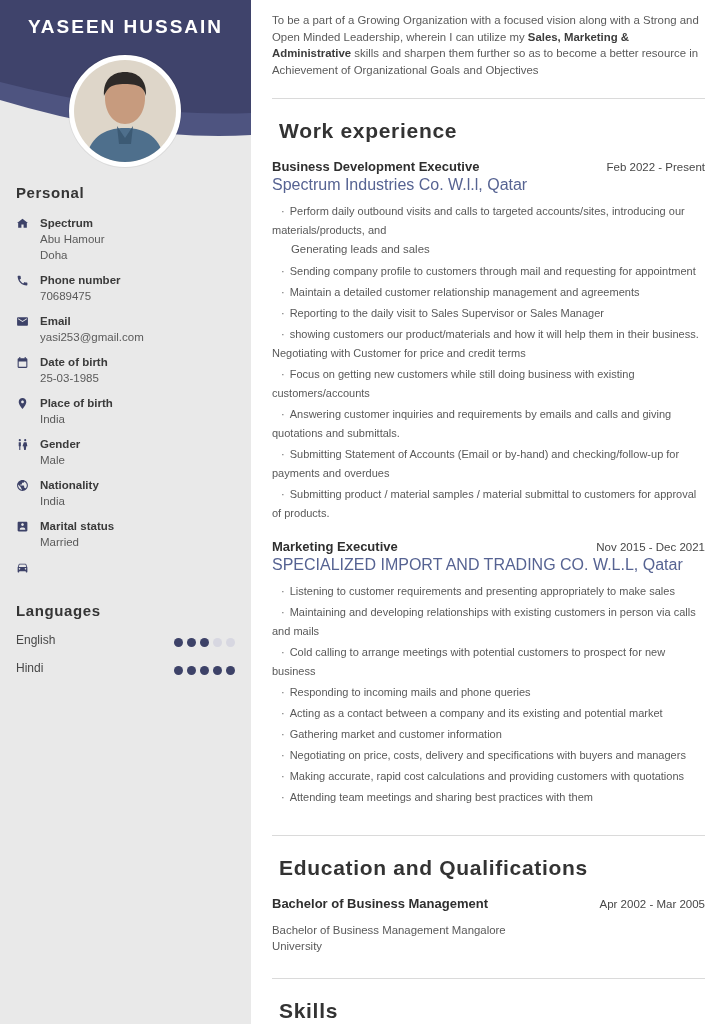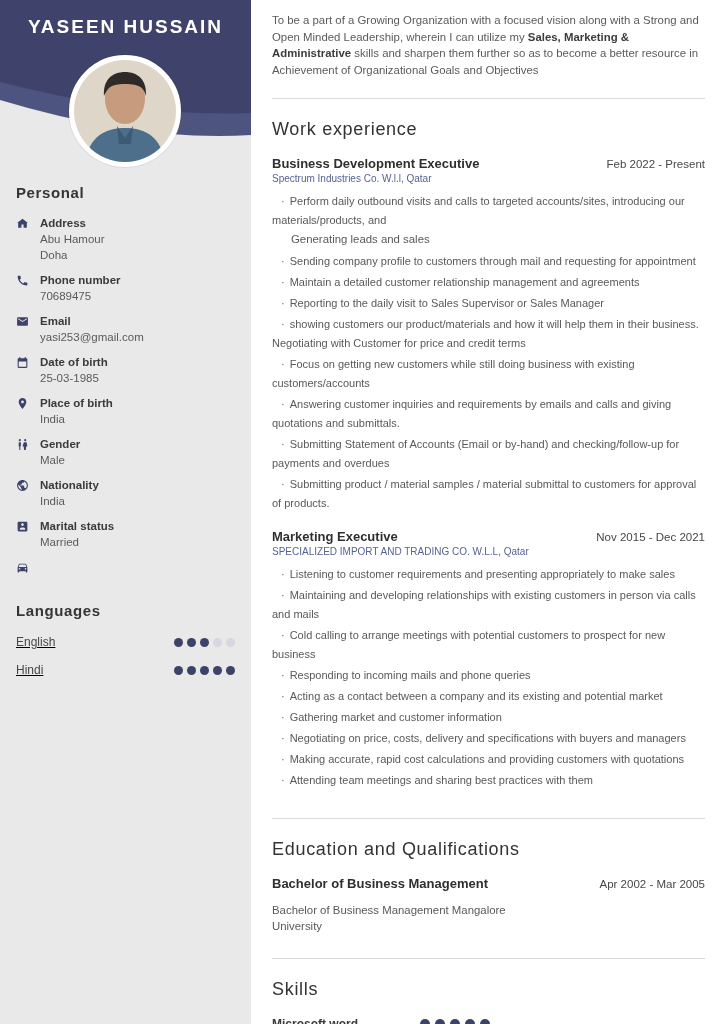--- a/index.html
+++ b/index.html
@@ -18,42 +18,42 @@
 
   .side-body{position:absolute;top:184px;left:16px;width:219px;}
   .side-h{font-size:15px;font-weight:bold;color:#353535;letter-spacing:0.6px;margin:0 0 14px 0;}
   .p-item{display:flex;margin-bottom:9px;}
   .p-icon{flex:0 0 24px;padding-top:1px;}
   .p-icon svg{width:13px;height:13px;fill:#3d4268;}
   .p-label{font-size:11.5px;font-weight:bold;color:#3a3a3a;line-height:16px;}
   .p-value{font-size:11.5px;color:#5a5a5a;line-height:16px;}
 
   .langs{margin-top:24px;}
-  .lang-row{display:flex;justify-content:space-between;align-items:center;margin-bottom:10px;text-decoration:underline;}
+  .lang-row{display:flex;justify-content:space-between;align-items:flex-start;margin-bottom:10px;}
   .lang-name{font-size:12px;color:#474747;}
   .dots .dot{display:inline-block;width:9px;height:9px;border-radius:50%;margin-left:4px;}
   .dot.on{background:#3d4268;}
   .dot.off{background:#d7d7e1;}
 
   
   .main{position:absolute;left:251px;top:0;width:473px;box-sizing:border-box;
         padding:12px 19px 0 21px;background:#fff;}
   .summary{margin:0;font-size:11.4px;color:#5a5a5a;line-height:16.5px;}
   .summary .hl{font-weight:bold;color:#3c3c3c;}
   .divider{border:none;border-top:1px solid #dadada;margin:0;}
   .div1{margin-top:20px;}
   .div2{margin-top:28px;}
   .div3{margin-top:24px;}
-  .sec-h{font-size:18px;font-weight:normal;color:#333333;letter-spacing:0.7px;margin:20px 0 0 0;}
+  .sec-h{font-size:21px;font-weight:bold;color:#333333;letter-spacing:0.7px;margin:20px 0 0 7px;}
 
   .job{margin-top:16px;}
   .job-head{display:flex;justify-content:space-between;align-items:baseline;}
   .job-title{font-size:13px;font-weight:bold;color:#2f2f2f;margin:0;}
   .job-date{font-size:11.5px;color:#474747;white-space:nowrap;}
-  .company{font-size:10px;color:#566392;margin-top:2px;}
+  .company{font-size:16px;color:#566392;margin-top:2px;}
   .bullets{margin-top:8px;}
   .bullet{font-size:11px;color:#595959;line-height:19px;text-indent:9px;margin-bottom:2px;}
   .bullet .bm{margin-right:5px;color:#6a6a6a;}
   .cont{font-size:11.4px;color:#595959;line-height:15.5px;text-indent:19px;margin-bottom:4px;}
 
   .edu{margin-top:16px;}
   .edu-desc{margin-top:11px;font-size:11.4px;color:#595959;line-height:16px;width:245px;}
 
   .skills-list{margin-top:15px;}
   .skill-row{display:flex;align-items:center;margin-bottom:9px;}
@@ -84,21 +84,21 @@
     </div>
 
     <div class="side-body">
       <h2 class="side-h">Personal</h2>
       <div id="personal-list">
           <div class="p-item">
             <span class="p-icon"><svg viewBox="0 0 24 24">
                 <path d="M12 3 2 11h2v9h6v-6h4v6h6v-9h2z"></path>
               </svg></span>
             <div class="p-text">
-              <div class="p-label">Address</div>
+              <div class="p-label">Spectrum</div>
               <div class="p-value">Abu Hamour</div>
               <div class="p-value">Doha</div>
             </div>
           </div>
           <div class="p-item">
             <span class="p-icon"><svg viewBox="0 0 24 24">
                 <path d="M6.6 10.8c1.4 2.8 3.8 5.2 6.6 6.6l2.2-2.2c.3-.3.7-.4 1-.2 1.1.4 2.3.6 3.6.6.6 0 1 .4 1 1V20c0 .6-.4 1-1 1C10.6 21 3 13.4 3 4c0-.6.4-1 1-1h3.5c.6 0 1 .4 1 1 0 1.2.2 2.4.6 3.6.1.3 0 .7-.2 1z"></path>
               </svg></span>
             <div class="p-text">
               <div class="p-label">Phone number</div>

